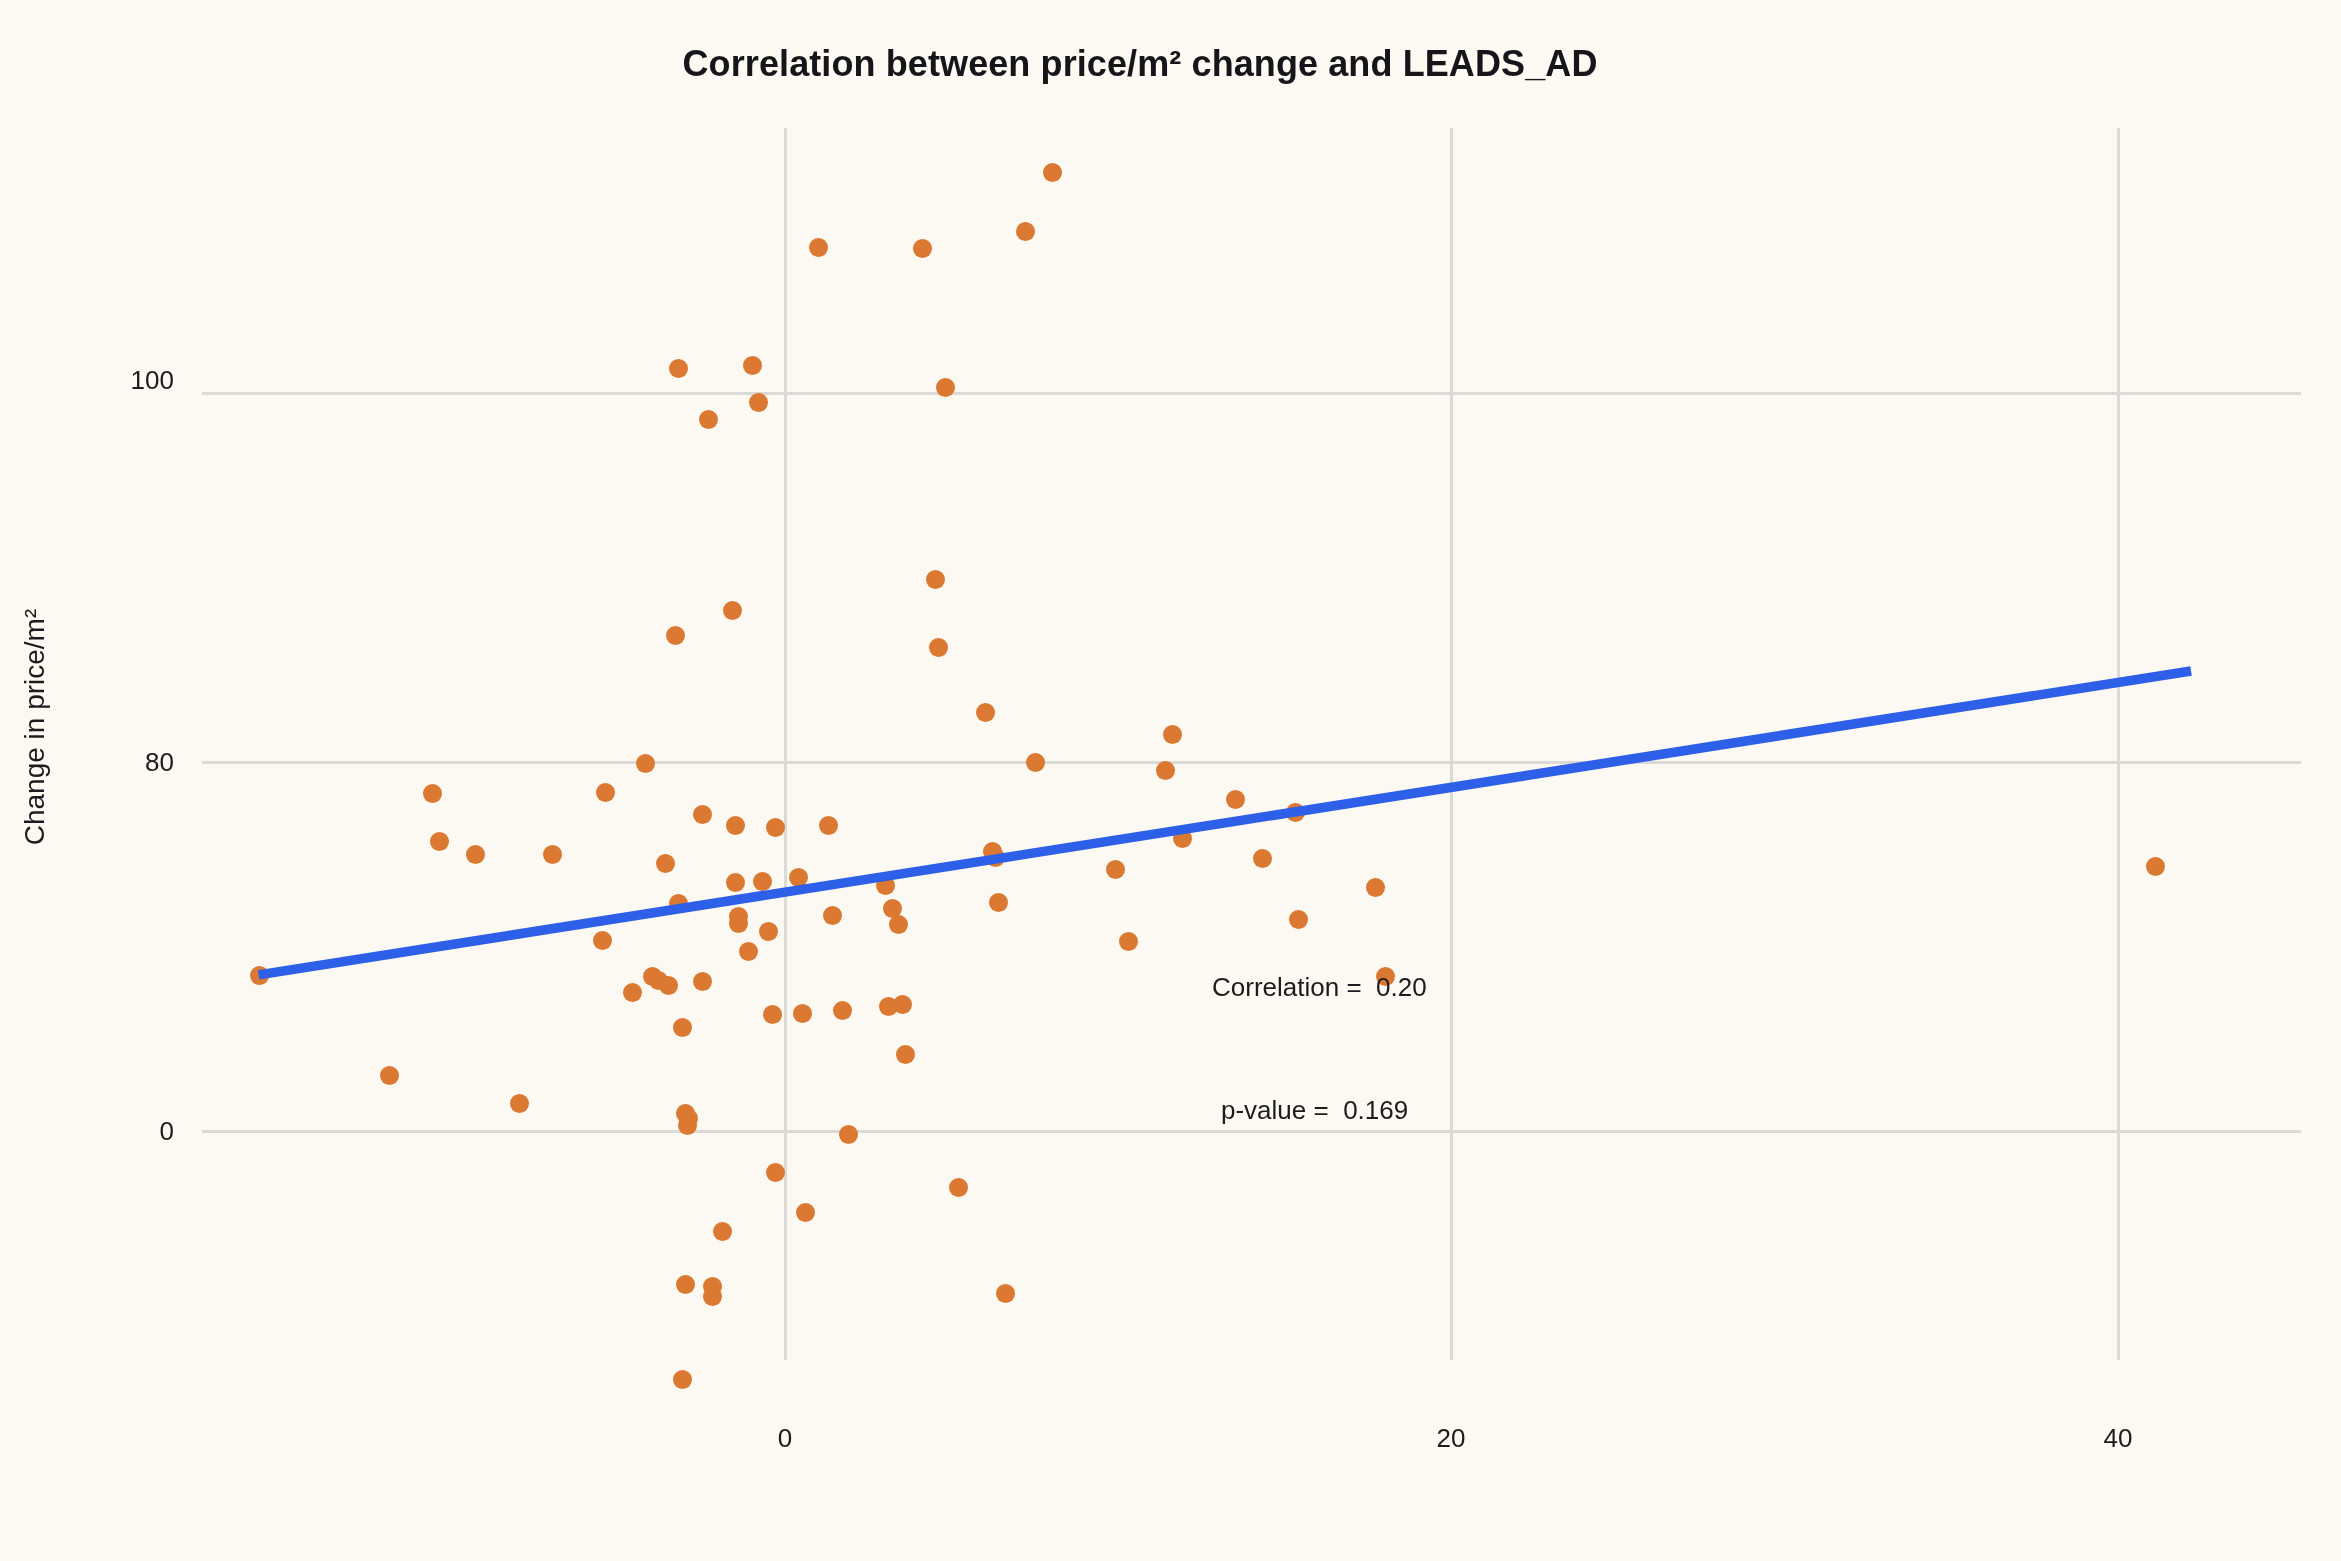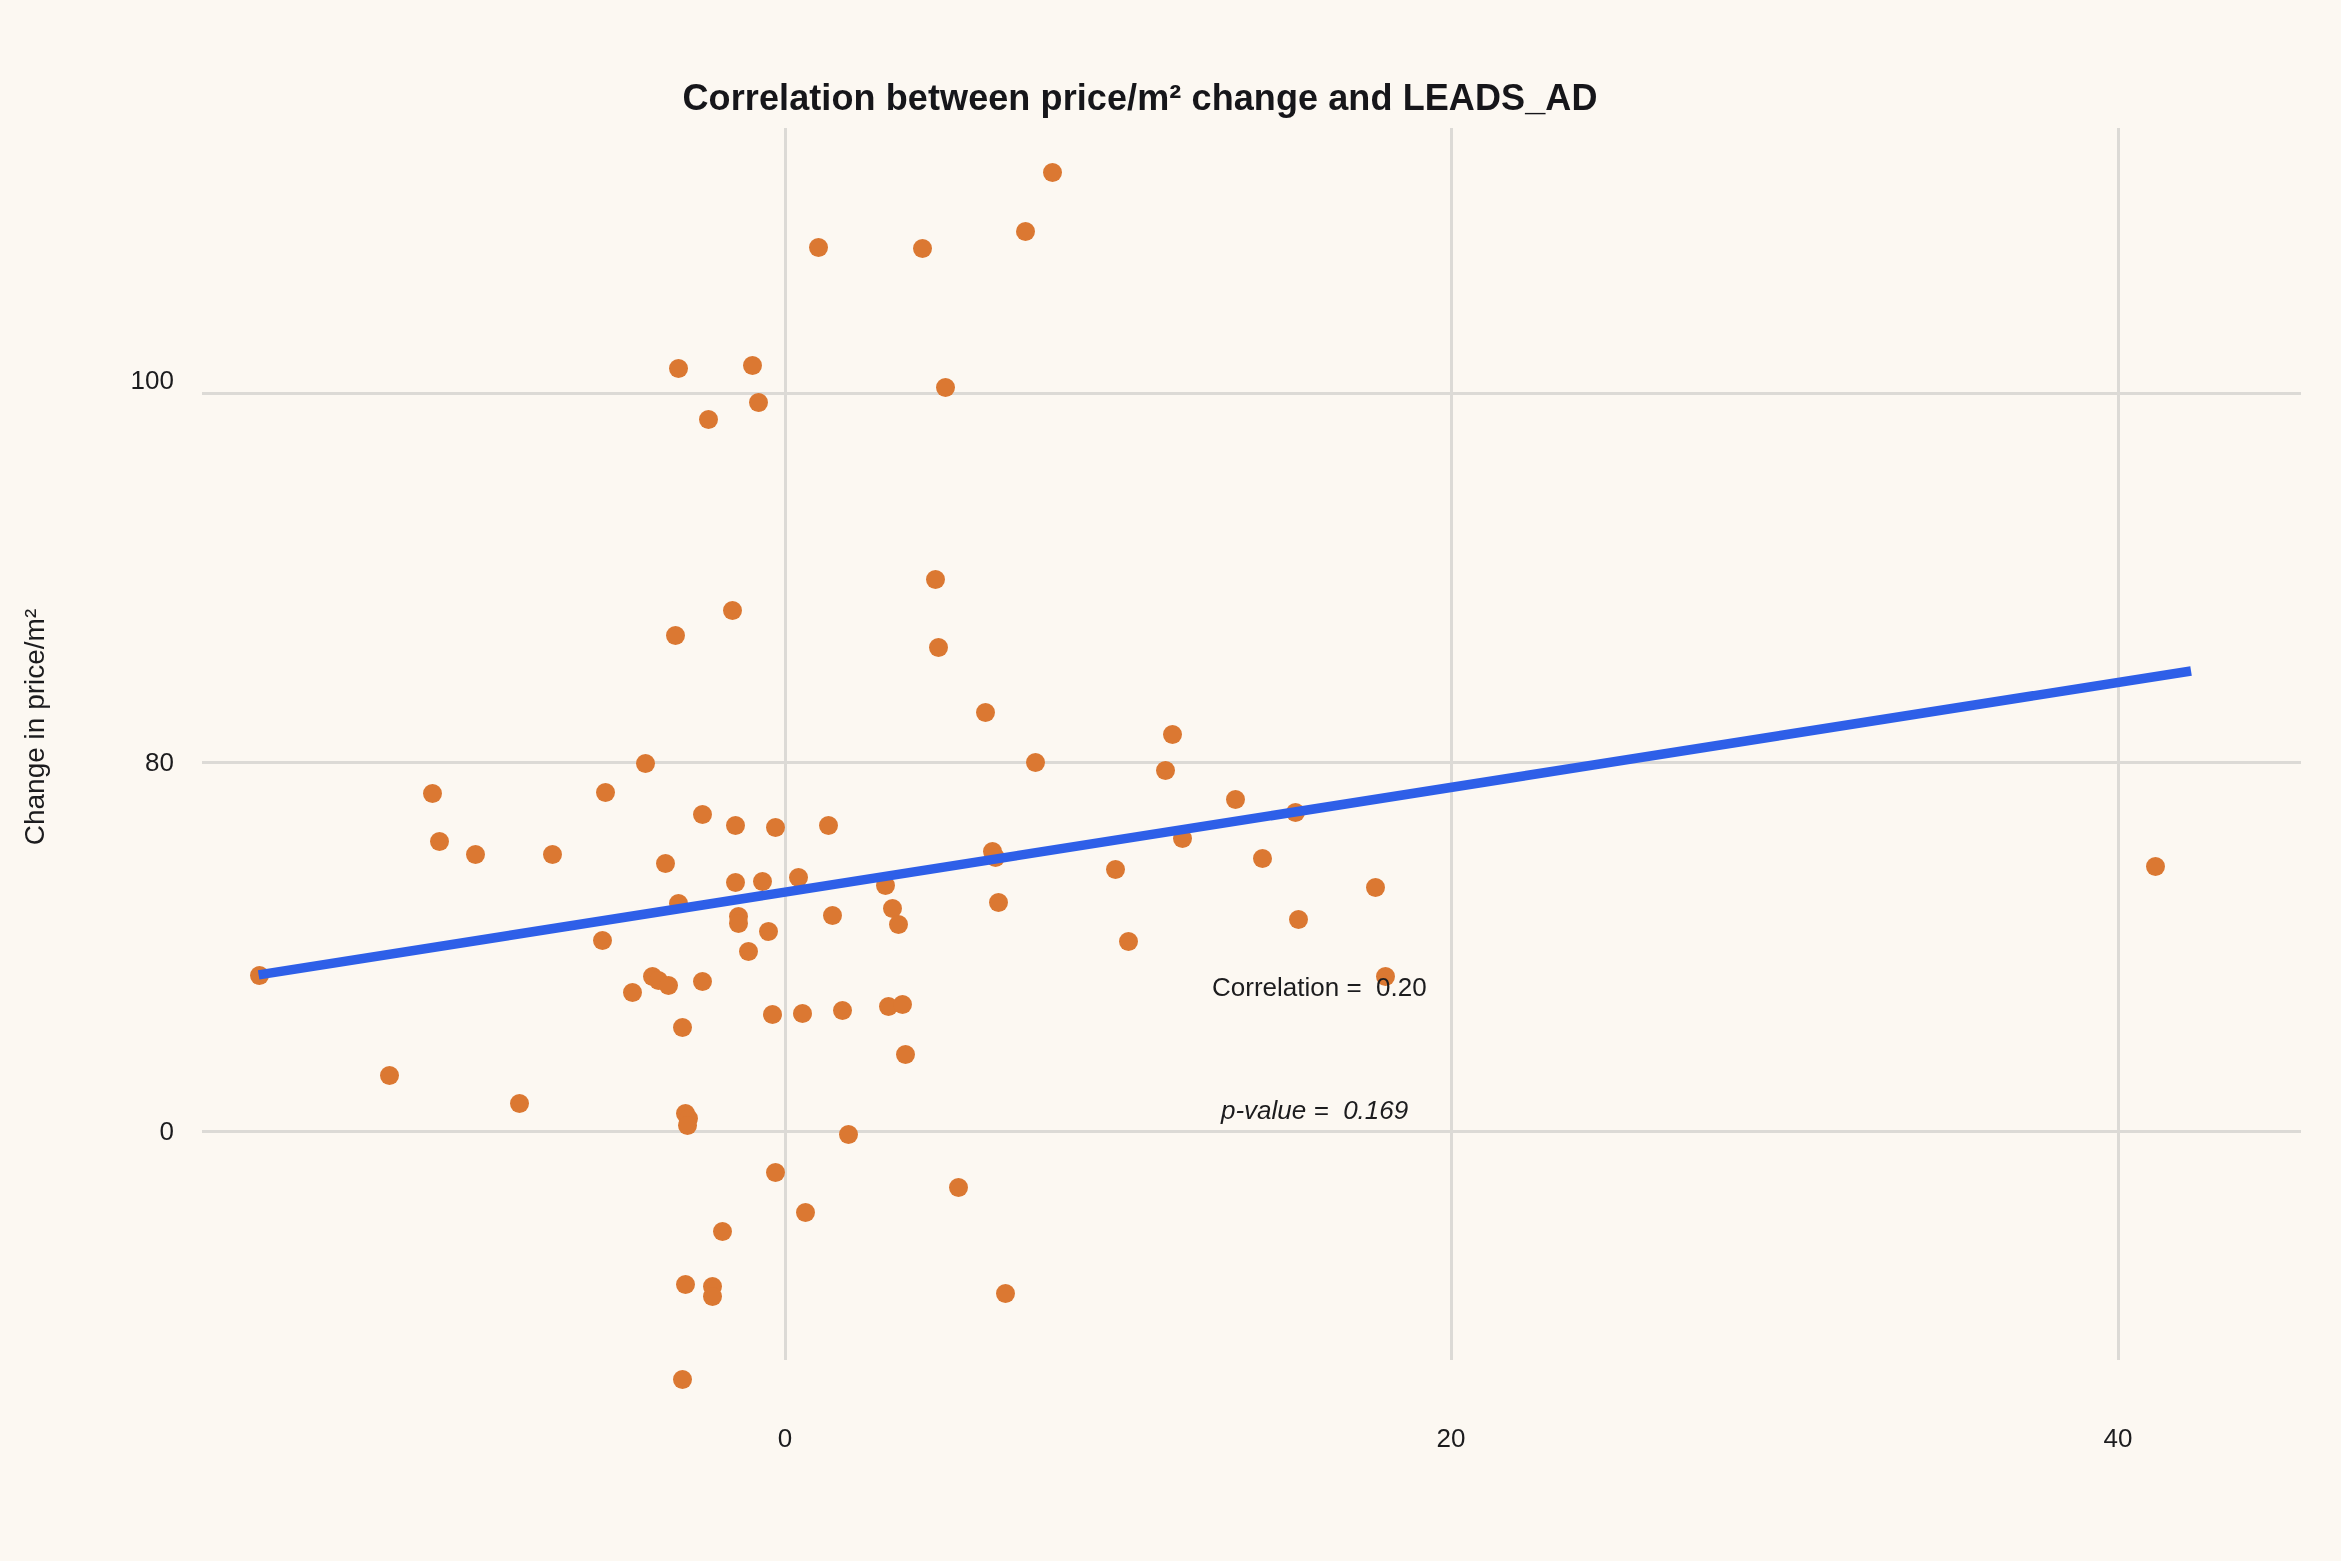--- a/index.html
+++ b/index.html
@@ -25,21 +25,20 @@
   #chart-title {
     position: absolute;
     top: 43px;
     left: 0;
     width: 2280px;
     text-align: center;
     font-size: 36px;
     font-weight: 700;
     color: #16161a;
     letter-spacing: 0.1px;
-    margin-top: 34px;
   }
 
   
   #plot-area {
     position: absolute;
     left: 202px;
     top: 128px;
     width: 2099px;
     height: 1232px;
   }
@@ -136,21 +135,21 @@
   }
 
   
   .annotation {
     position: absolute;
     font-size: 26px;
     color: #1c1c1e;
     white-space: pre;
   }
   #annotation-correlation { left: 1212px; top: 972px; }
-  #annotation-pvalue      { left: 1221px; top: 1095px; font-style: italic; }
+  #annotation-pvalue      { left: 1221px; top: 1095px; }
 </style>
 </head>
 <body>
 
 <div id="figure">
 
   <div id="chart-title">Correlation between price/m² change and LEADS_AD</div>
 
   <div id="y-ticks">
       <div class="ytick" style="top: 252px;">100</div>

